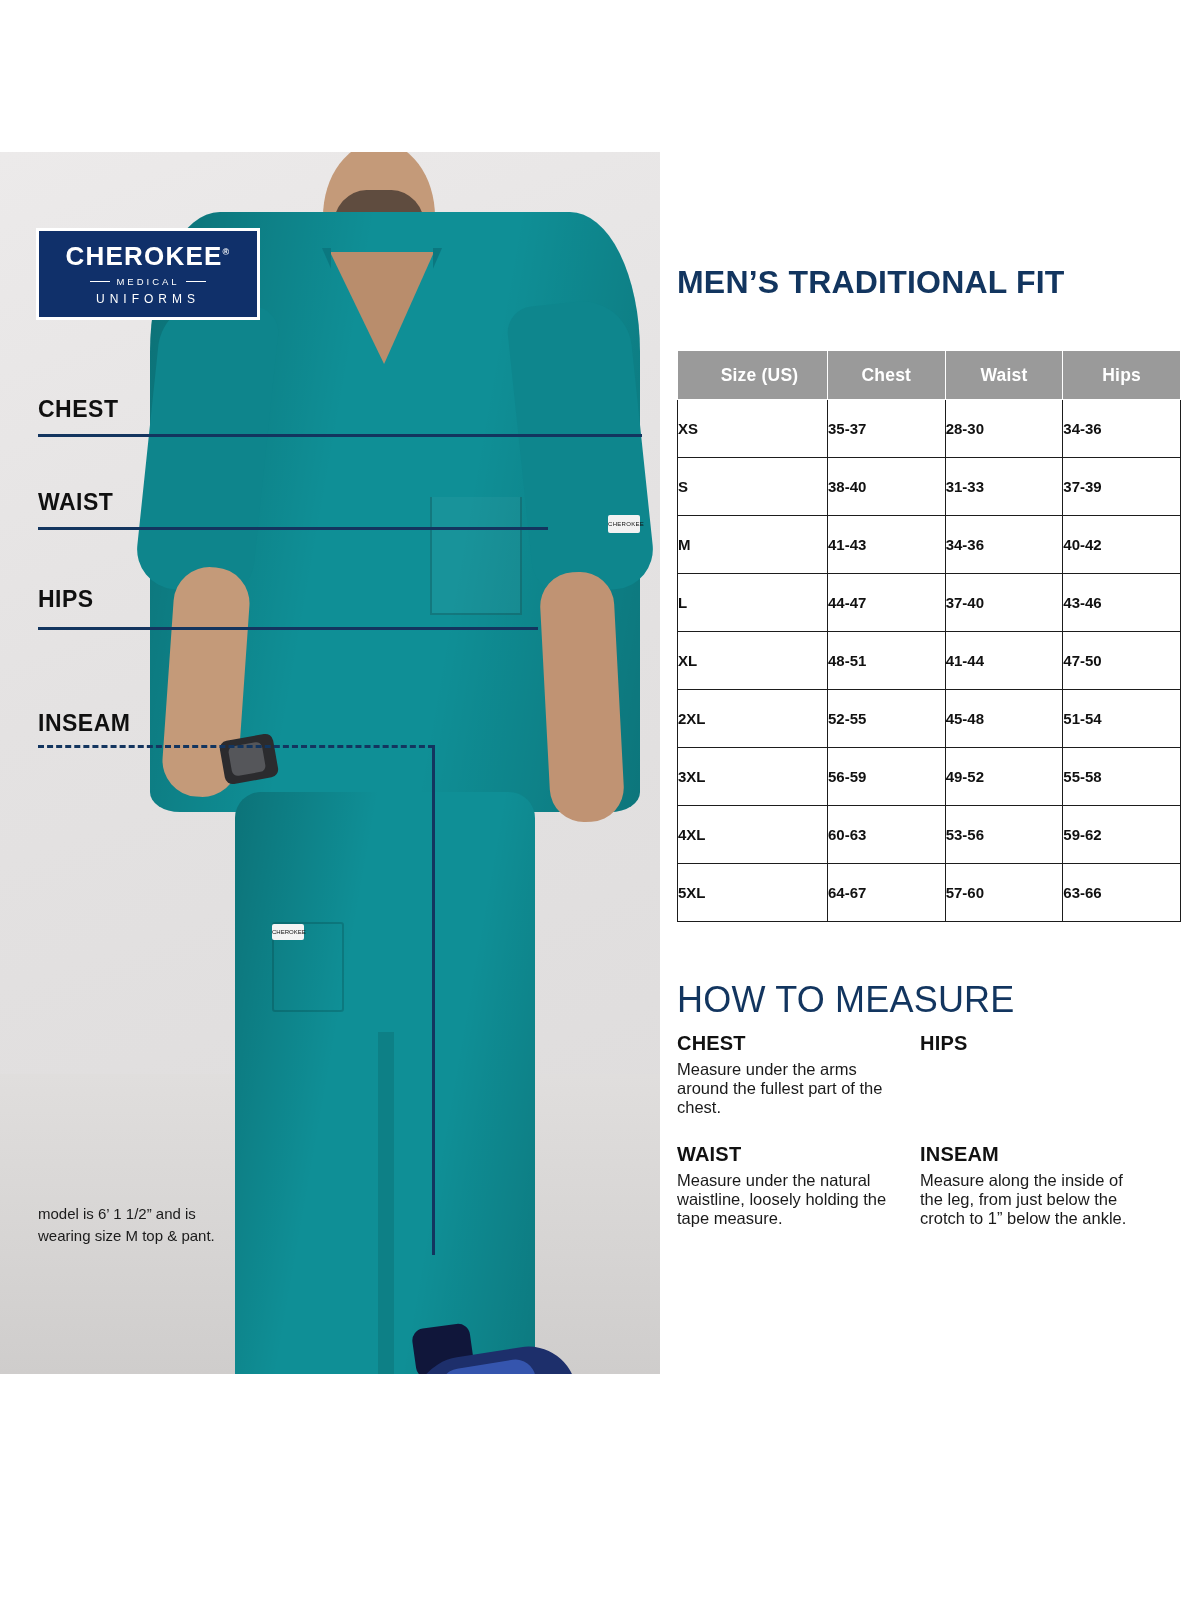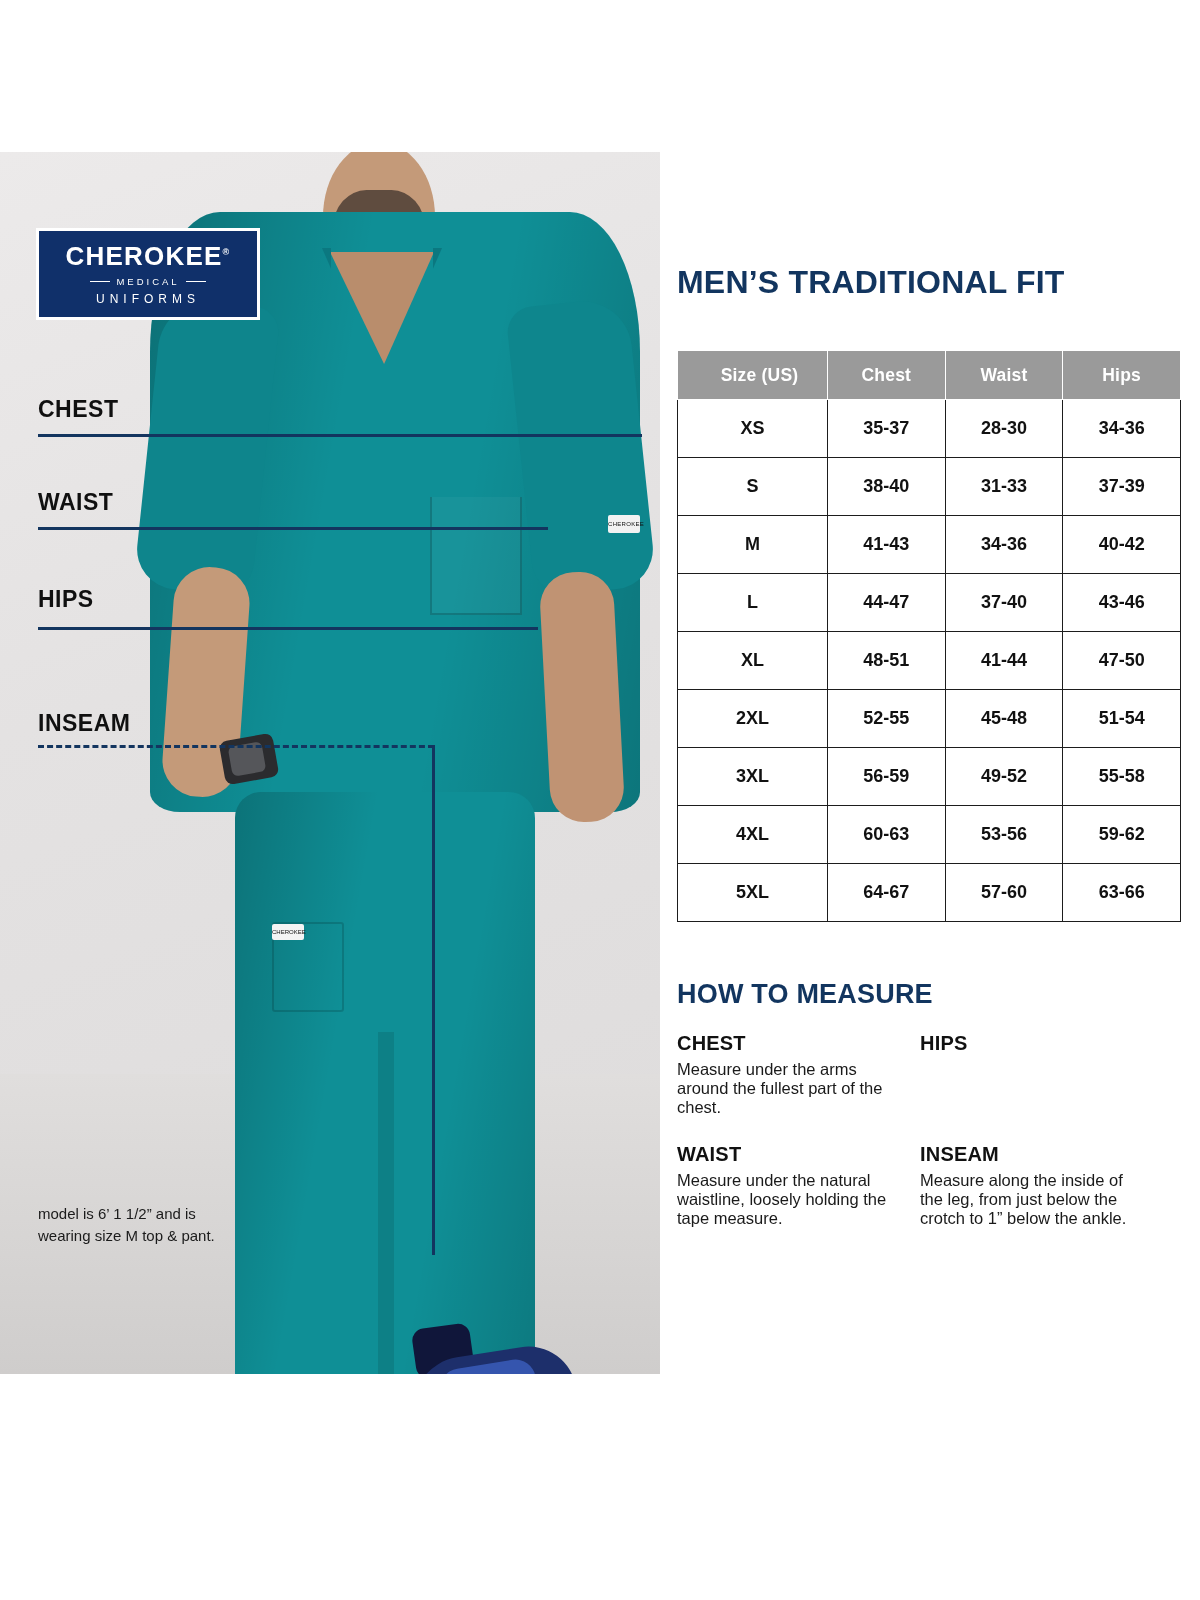--- a/index.html
+++ b/index.html
@@ -263,31 +263,31 @@
     font-size: 17.5px;
     font-weight: 700;
     height: 49px;
     border: 1px solid #ffffff;
     letter-spacing: .2px;
   }
   table.size-table th:first-child { width: 150px; padding-left: 14px; }
   table.size-table td {
     border: 1px solid #1d1d1d;
     height: 58px;
-    text-align: center;
-    font-size: 18px;
+    text-align: left;
+    font-size: 15px;
     font-weight: 700;
     color: #111111;
   }
   table.size-table td.size-cell { font-weight: 700; }
 
   
   .htm-title {
     position: absolute; left: 17px; top: 827px;
-    font-size: 27px; font-weight: 700; color: #12355f;
+    font-size: 36px; font-weight: 400; color: #12355f;
     letter-spacing: .2px;
     text-align: center;
   }
   .htm-grid {
     position: absolute; left: 17px; top: 880px;
     width: 505px;
     display: grid;
     grid-template-columns: 243px 262px;
     grid-template-rows: auto auto;
     row-gap: 26px;

